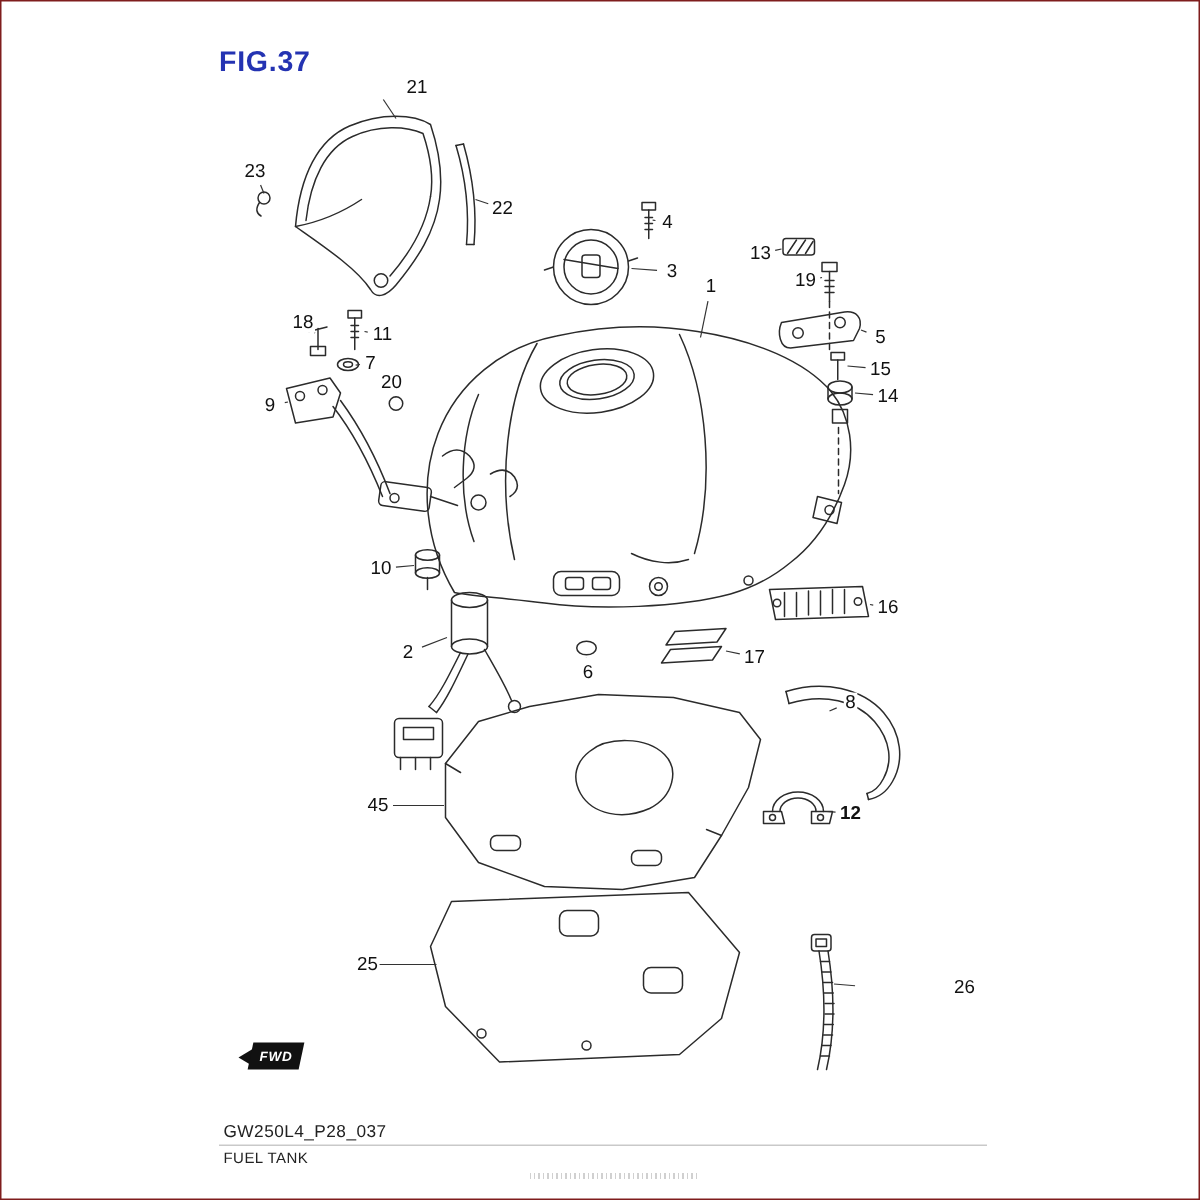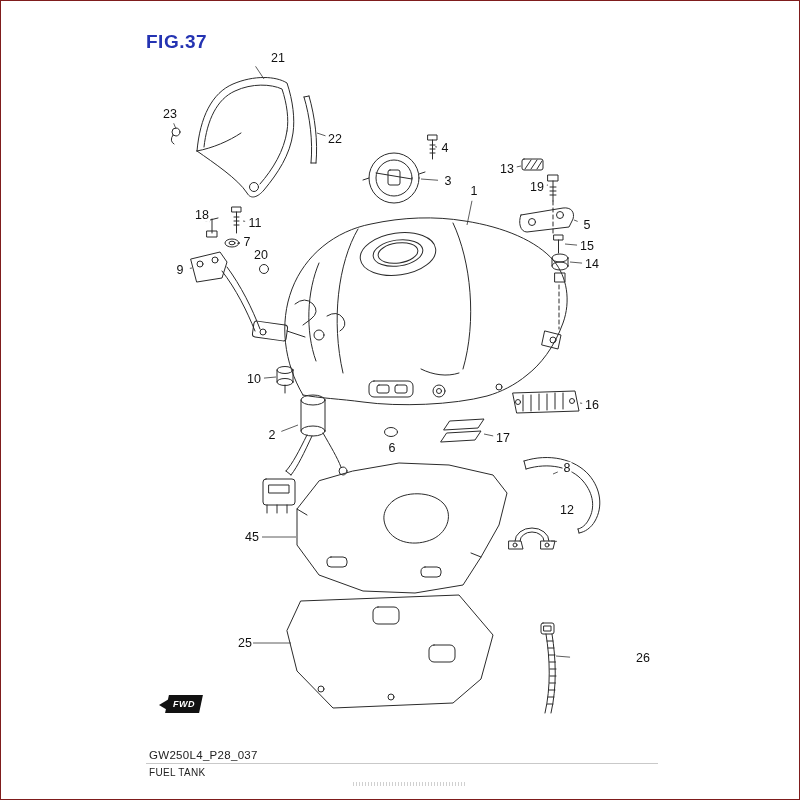--- a/index.html
+++ b/index.html
@@ -269,21 +269,21 @@
       <span class="part-label" style="left: 260px; top: 254px;">20</span>
       <span class="part-label" style="left: 591px; top: 263px; text-align: center;">14</span>
       <span class="part-label" style="left: 179px; top: 269px;">9</span>
       <span class="part-label" style="left: 253px; top: 378px;">10</span>
       <span class="part-label" style="left: 591px; top: 404px;">16</span>
       <span class="part-label" style="left: 271px; top: 434px;">2</span>
       <span class="part-label" style="left: 391px; top: 447px;">6</span>
       <span class="part-label" style="left: 502px; top: 437px;">17</span>
       <span class="part-label" style="left: 566px; top: 467px;">8</span>
       <span class="part-label" style="left: 251px; top: 536px;">45</span>
-      <span class="part-label" style="left: 566px; top: 509px;">12</span>
+      <span class="part-label" style="left: 566px; top: 541px; font-weight: bold;">12</span>
       <span class="part-label" style="left: 244px; top: 642px;">25</span>
       <span class="part-label" style="left: 603px; top: 657px; margin-left: 39px;">26</span>
     </div>
 
   <div class="fwd">
     <div class="tip"></div>
     <div class="tag">
       <span>FWD</span>
     </div>
   </div>

